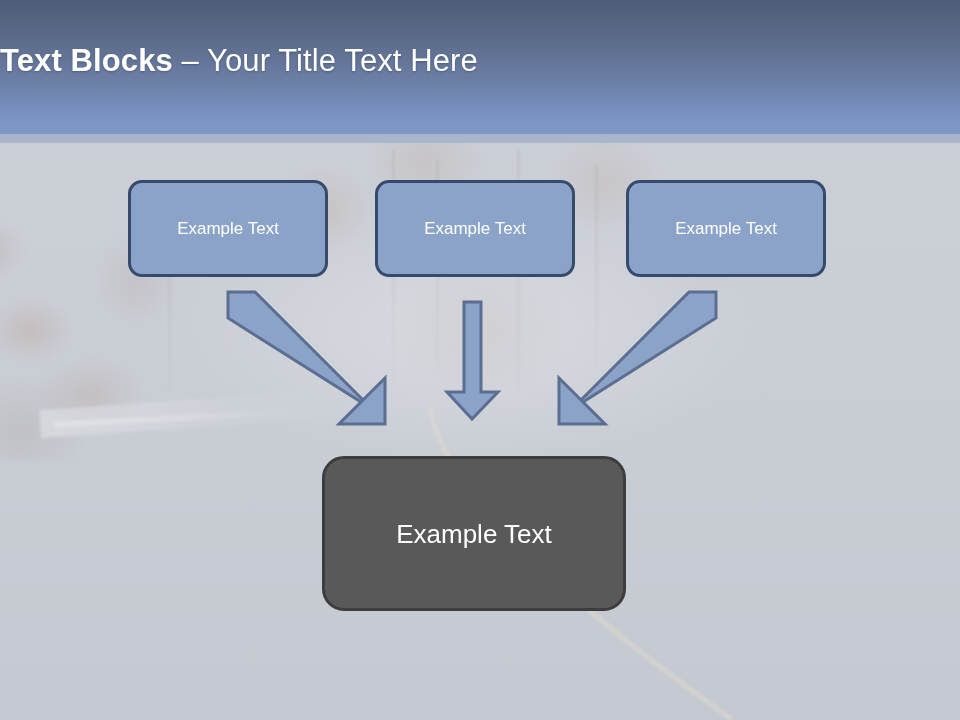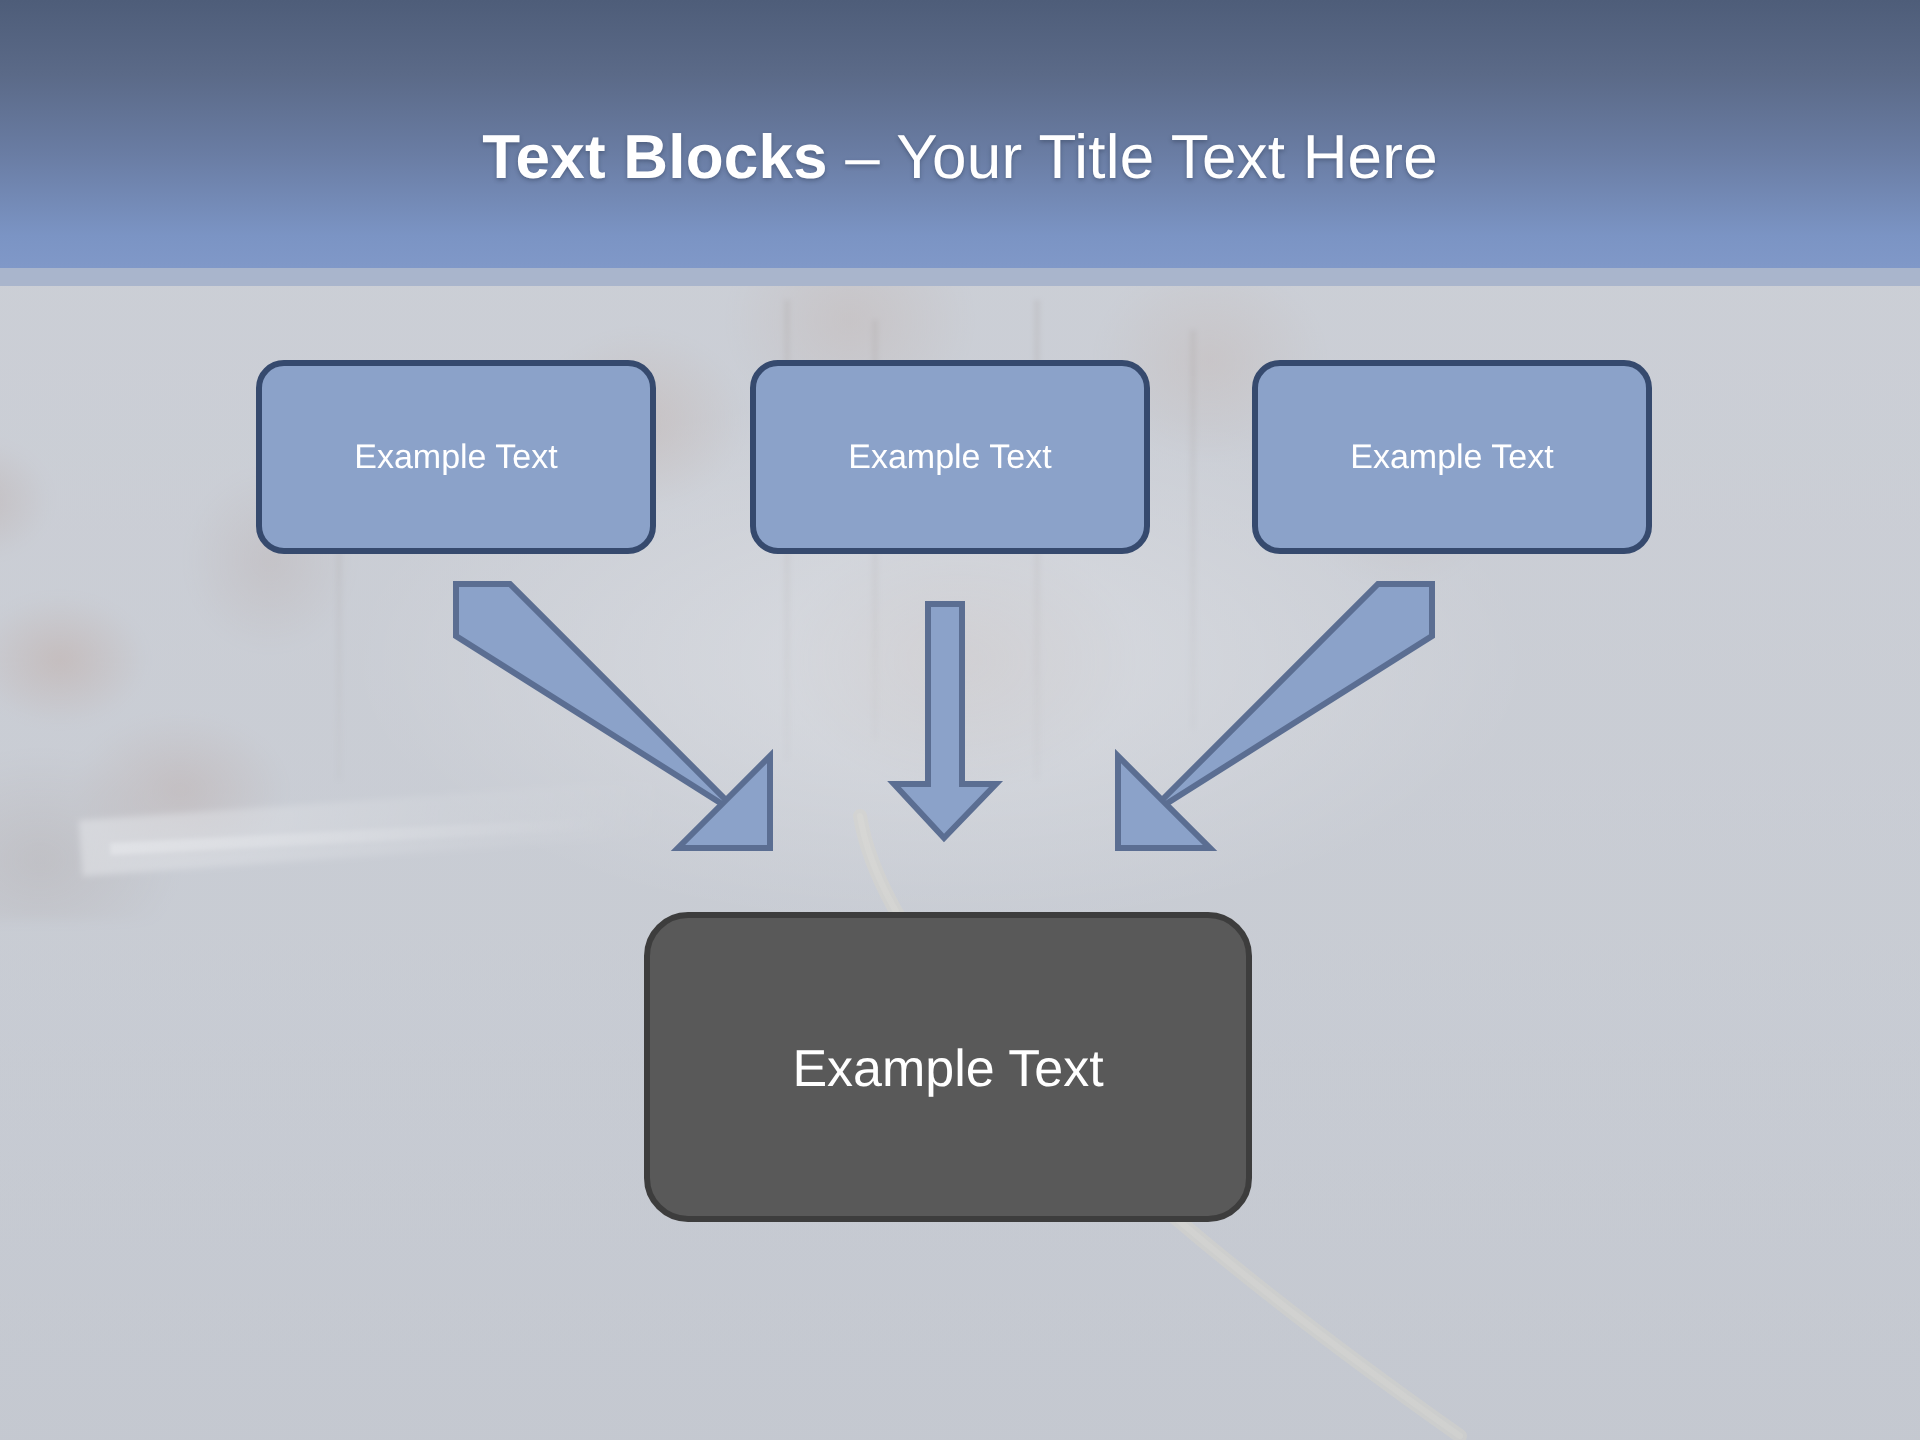--- a/index.html
+++ b/index.html
@@ -111,23 +111,23 @@
   }
   .header-underline {
     position: absolute;
     left: 0; top: 134px;
     width: 960px; height: 9px;
     background: #a9b5cc;
     z-index: 10;
   }
   .slide-title {
     position: absolute;
-    left: 0; top: 60px;
+    left: 0; top: 42px;
     width: 960px;
-    text-align: center;
+    text-align: left;
     color: #ffffff;
     font-size: 31px;
     line-height: 38px;
     letter-spacing: 0.1px;
     white-space: nowrap;
     z-index: 11;
     text-shadow: 0 1px 2px rgba(30,40,60,0.35);
   }
   .slide-title .t-bold { font-weight: bold; }
   .slide-title .t-light { font-weight: normal; }

